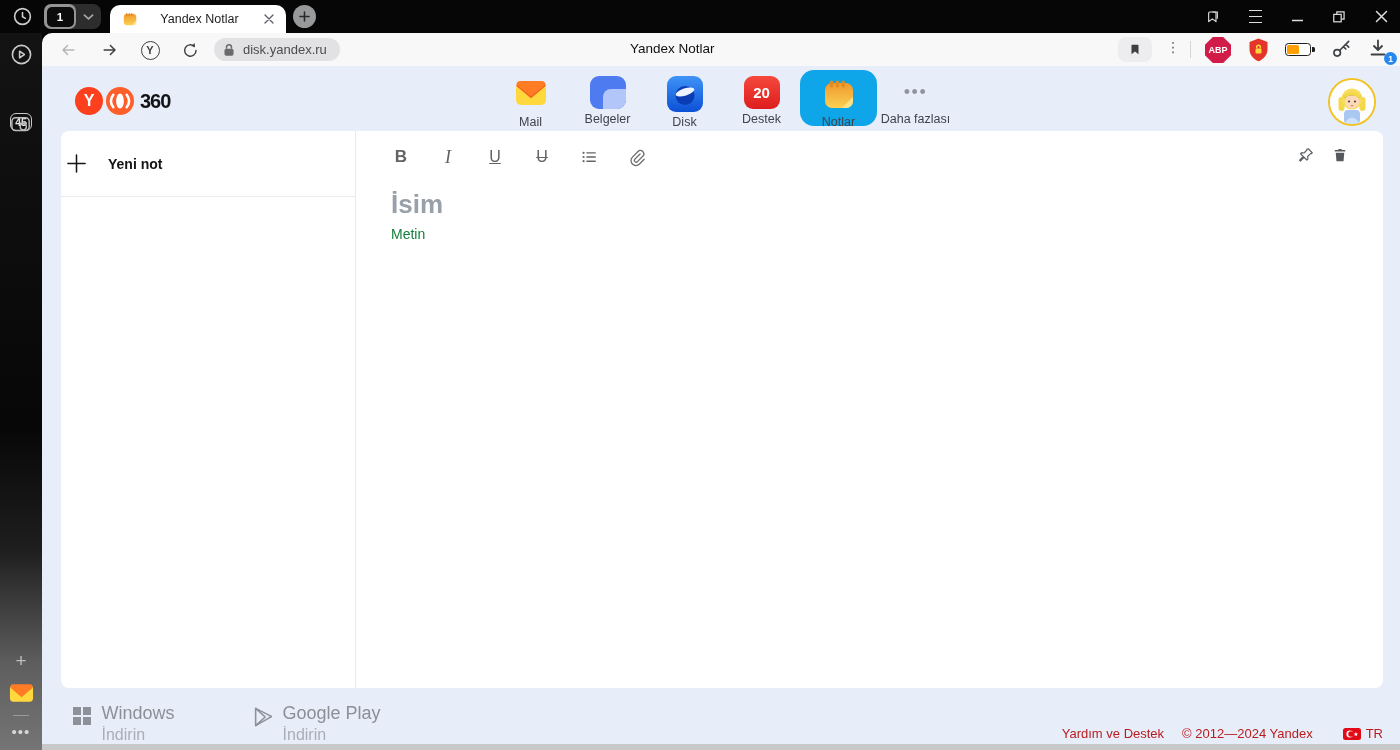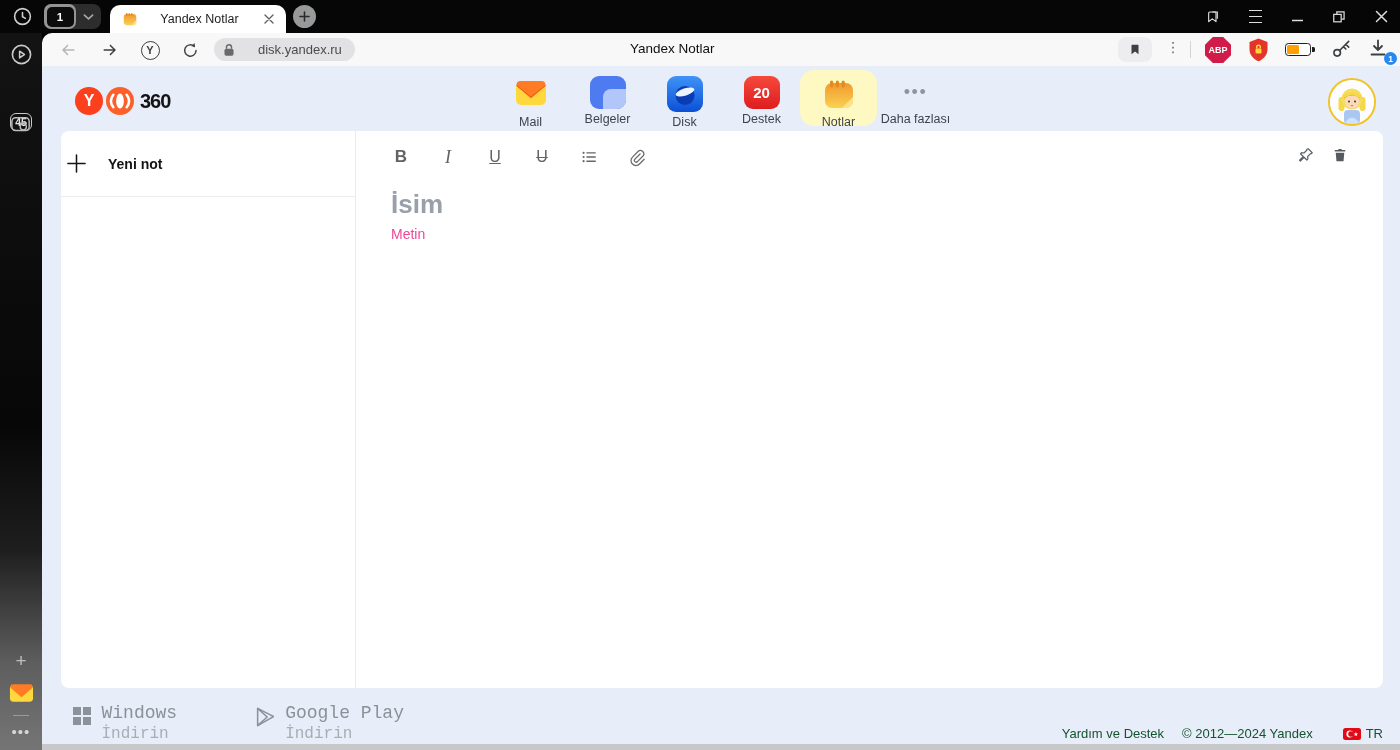--- a/index.html
+++ b/index.html
@@ -27,21 +27,21 @@
   .sb-ic { position:absolute; left:0; width:42px; display:flex; align-items:center; justify-content:center; }
   .badge45 { border:1.6px solid #c9c9c9; border-radius:6px; width:22px; height:18px; color:#e6e6e6; font-size:10.5px; font-weight:700; display:flex; align-items:center; justify-content:center; }
   .sb-plus { color:#bdbdbd; font-size:19px; font-weight:300; }
   .sb-divider { position:absolute; left:13px; width:16px; height:1px; background:#9a9a9a; }
   .sb-dots { color:#d6d6d6; font-size:15px; letter-spacing:1px; }
 
   
   .toolbar { position:absolute; left:42px; top:33px; width:1358px; height:33px; background:#f8f8f9; border-top-left-radius:10px; }
   .nav-btn { position:absolute; top:5px; width:24px; height:24px; display:flex; align-items:center; justify-content:center; }
   .ycircle { border:1.6px solid #3f3f3f; border-radius:50%; width:19px; height:19px; display:flex; align-items:center; justify-content:center; font-size:11px; font-weight:700; color:#3f3f3f; }
-  .url-pill { position:absolute; left:172px; top:5px; height:23px; background:#e2e2e5; border-radius:12px; display:flex; align-items:center; gap:23px; padding:0 13px 0 9px; }
+  .url-pill { position:absolute; left:172px; top:5px; height:23px; background:#e2e2e5; border-radius:12px; display:flex; align-items:center; gap:8px; padding:0 13px 0 9px; }
   .url-text { font-size:13px; color:#4c4c4c; }
   .pg-title { position:absolute; left:588px; top:8px; font-size:13.5px; color:#101010; }
   .bm-pill { position:absolute; left:1076px; top:4px; width:34px; height:25px; background:#ededef; border-radius:8px; display:flex; align-items:center; justify-content:center; }
   .kebab { position:absolute; left:1124px; top:6px; color:#5f6368; font-size:14px; letter-spacing:0; width:14px; text-align:center; }
   .tb-sep { position:absolute; left:1148px; top:8px; width:1px; height:17px; background:#d4d4d6; }
   .abp { position:absolute; left:1163px; top:4px; width:26px; height:26px; background:#d11c49;
          clip-path:polygon(30% 0%,70% 0%,100% 30%,100% 70%,70% 100%,30% 100%,0% 70%,0% 30%);
          color:#fff; font-size:9px; font-weight:800; display:flex; align-items:center; justify-content:center; }
   .shield { position:absolute; left:1204px; top:4px; }
   .battery { position:absolute; left:1243px; top:10px; width:26px; height:13px; border:1.6px solid #1f1f1f; border-radius:3.5px; background:#fff; }
@@ -54,21 +54,21 @@
   
   .page { position:absolute; left:42px; top:66px; width:1358px; height:684px; background:#e8edfa; }
 
   .logo { position:absolute; left:33px; top:21px; display:flex; align-items:center; }
   .logo-y { width:28px; height:28px; border-radius:50%; background:#fc3f1d; color:#fff; font-weight:800; font-size:16px; display:flex; align-items:center; justify-content:center; }
   .logo-o { width:28px; height:28px; margin-left:3px; }
   .logo-360 { margin-left:6px; font-size:20px; font-weight:800; color:#141414; letter-spacing:-1px; }
 
   .apps { position:absolute; left:450px; top:4px; display:flex; }
   .app { width:77px; height:56px; display:flex; flex-direction:column; align-items:center; padding-top:6px; border-radius:14px; }
-  .app.active { background:#fef9c3; }
+  .app.active { background:#0ea5e9; }
   .app-label { margin-top:3px; font-size:12.5px; color:#3f434c; }
   .ic36 { width:36px; height:36px; }
   .cal { border-radius:9px; background:linear-gradient(#f6493d,#dd1d1d); color:#fff; font-weight:700; font-size:15px; display:flex; align-items:center; justify-content:center; }
   .docicon { border-radius:9px; background:#4e7cf0; overflow:hidden; position:relative; }
   .docicon::after { content:""; position:absolute; left:13px; top:13px; width:30px; height:30px; background:#b3c6fa; border-radius:8px; }
   .more-dots { color:#8f949e; font-size:18px; letter-spacing:1.5px; height:36px; display:flex; align-items:center; }
 
   .avatar { position:absolute; left:1286px; top:12px; width:48px; height:48px; border-radius:50%; border:2.5px solid #f2c324; background:#fff; overflow:hidden; }
 
   .card { position:absolute; left:19px; top:65px; width:1322px; height:557px; background:#fff; border-radius:8px; display:flex; }
@@ -81,29 +81,29 @@
 
   .editor { flex:1; position:relative; }
   .ed-toolbar { position:absolute; left:33px; top:13px; display:flex; align-items:center; }
   .ed-btn { width:24px; height:26px; margin-right:23px; display:flex; align-items:center; justify-content:center; color:#636363; }
   .ed-b { font-size:17px; font-weight:800; }
   .ed-i { font-size:18px; font-style:italic; font-family:"Liberation Serif", serif; }
   .ed-u { font-size:16px; text-decoration:underline; }
   .ed-s { font-size:16px; text-decoration:line-through; }
   .ed-actions { position:absolute; top:15px; right:34px; display:flex; gap:16px; }
   .ed-title { position:absolute; left:35px; top:58px; font-size:26px; font-weight:700; color:#98a0a9; }
-  .ed-body { position:absolute; left:35px; top:95px; font-size:14px; color:#ec4899; }
-
-  .pf-left { position:absolute; left:31px; top:637px; display:flex; gap:77px;font-family:Liberation Mono, monospace; }
+  .ed-body { position:absolute; left:35px; top:95px; font-size:14px; color:#15803d; }
+
+  .pf-left { position:absolute; left:31px; top:637px; display:flex; gap:77px; }
   .store { display:flex; gap:11px; align-items:flex-start; }
   .store-name { font-size:18px; color:#8c9096; font-weight:500; }
   .store-action { font-size:16px; color:#a9adb5; margin-top:2px; }
   .win-grid { display:grid; grid-template-columns:8px 8px; grid-gap:1.5px; margin-top:4px; }
   .win-grid span { width:8px; height:8px; background:#8d9199; }
-  .pf-right { position:absolute; right:17px; top:660px; display:flex; align-items:center; font-size:13px; color:#14532d; }
+  .pf-right { position:absolute; right:17px; top:660px; display:flex; align-items:center; font-size:13px; color:#b91c1c; }
   .flag { width:18px; height:12px; border-radius:2.5px; margin:0 5px 0 30px; overflow:hidden; }
   .bottom-strip { position:absolute; left:42px; right:0; bottom:0; height:6px; background:#c7c8ca; }
 </style>
 </head>
 <body>
 
 <div class="titlebar">
   <div class="history-btn">
     <svg width="21" height="21" viewBox="0 0 24 24">
         <circle cx="12" cy="12" r="9" fill="none" stroke="#cfcfcf" stroke-width="1.8"></circle>

